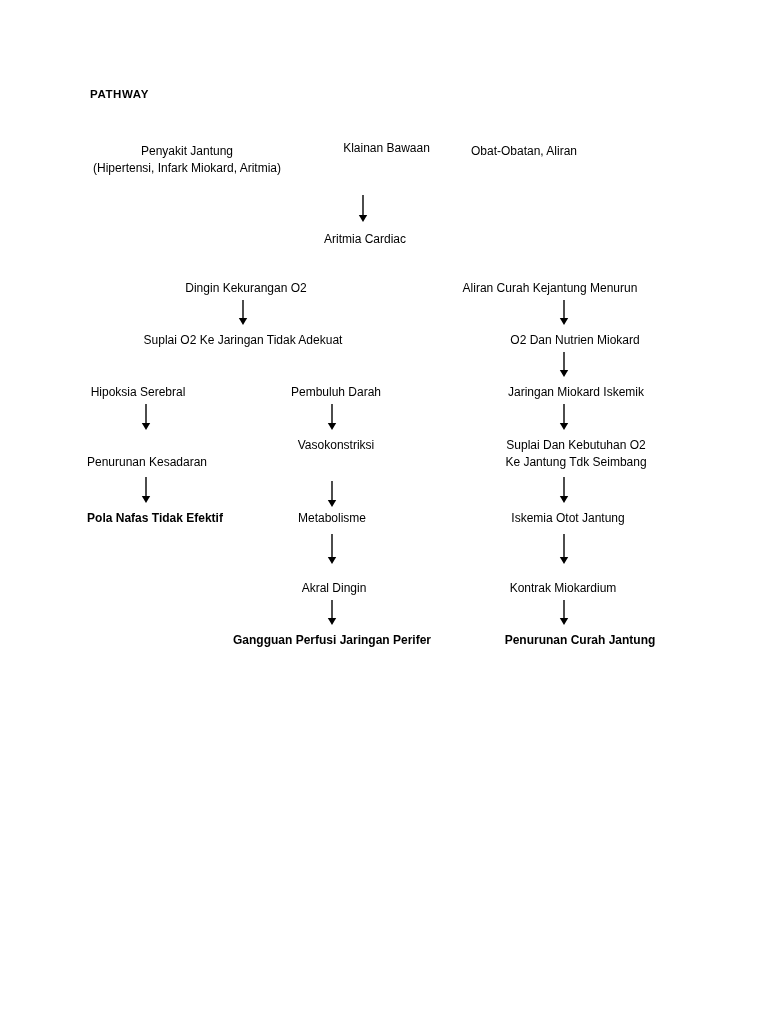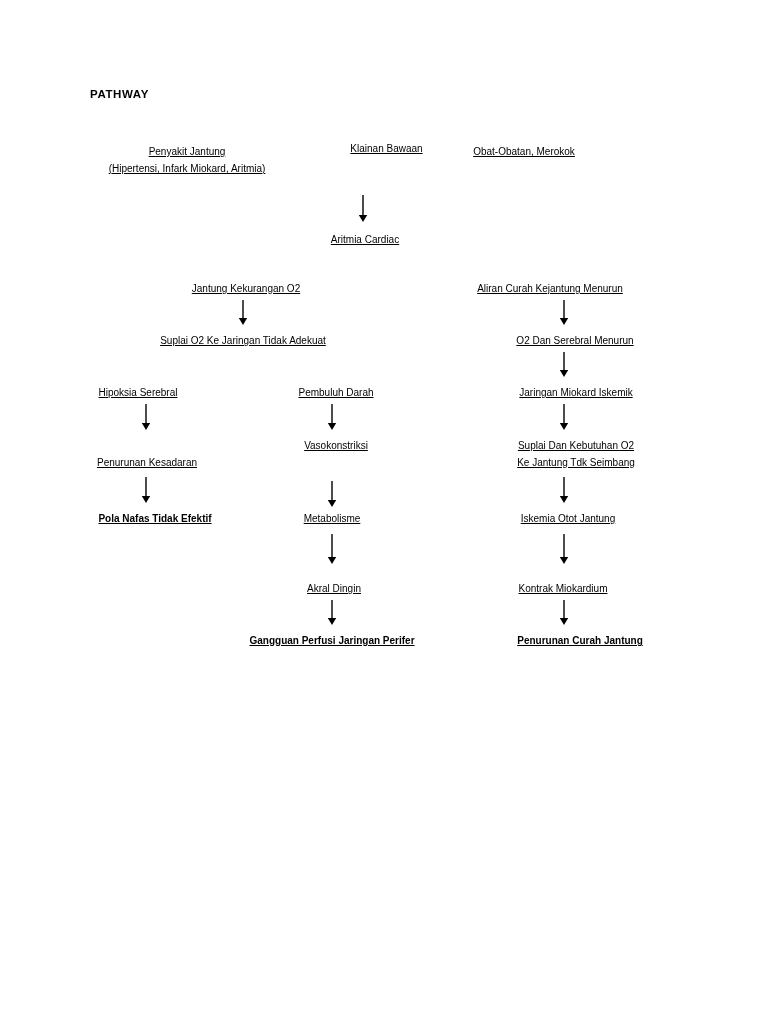--- a/index.html
+++ b/index.html
@@ -25,26 +25,25 @@
   }
   .doc-title {
     position: absolute;
     font-size: 11.5px;
     font-weight: bold;
     letter-spacing: 0.6px;
     white-space: nowrap;
   }
   .node {
     position: absolute;
-    font-size: 10px;
+    font-size: 12px;
     font-weight: normal;
     white-space: nowrap;
     line-height: 17px;
     color: #000000;
-    text-decoration: underline;
   }
   .node.bold {
     font-weight: bold;
   }
   .node.center {
     transform: translateX(-50%);
     text-align: center;
   }
   .node-line {
     display: block;
@@ -67,36 +66,36 @@
 
   <div id="nodes-layer">
       <div class="node center" style="left: 187px; top: 143px;">
         <span class="node-line">Penyakit Jantung</span>
         <span class="node-line">(Hipertensi, Infark Miokard,  Aritmia)</span>
       </div>
       <div class="node center" style="left: 366px; top: 140px; padding-left: 41px;">
         <span class="node-line">Klainan Bawaan</span>
       </div>
       <div class="node center" style="left: 524px; top: 143px;">
-        <span class="node-line">Obat-Obatan, Merokok</span>
+        <span class="node-line">Obat-Obatan, Aliran</span>
       </div>
       <div class="node center" style="left: 365px; top: 231px;">
         <span class="node-line">Aritmia Cardiac</span>
       </div>
       <div class="node center" style="left: 246px; top: 280px;">
-        <span class="node-line">Jantung Kekurangan O2</span>
+        <span class="node-line">Dingin Kekurangan O2</span>
       </div>
       <div class="node center" style="left: 550px; top: 280px;">
         <span class="node-line">Aliran Curah Kejantung Menurun</span>
       </div>
       <div class="node center" style="left: 243px; top: 332px;">
         <span class="node-line">Suplai O2 Ke Jaringan Tidak Adekuat</span>
       </div>
       <div class="node center" style="left: 575px; top: 332px;">
-        <span class="node-line">O2 Dan Serebral Menurun</span>
+        <span class="node-line">O2 Dan Nutrien Miokard</span>
       </div>
       <div class="node center" style="left: 138px; top: 384px;">
         <span class="node-line">Hipoksia Serebral</span>
       </div>
       <div class="node center" style="left: 336px; top: 384px;">
         <span class="node-line">Pembuluh Darah</span>
       </div>
       <div class="node center" style="left: 576px; top: 384px;">
         <span class="node-line">Jaringan Miokard Iskemik</span>
       </div>

